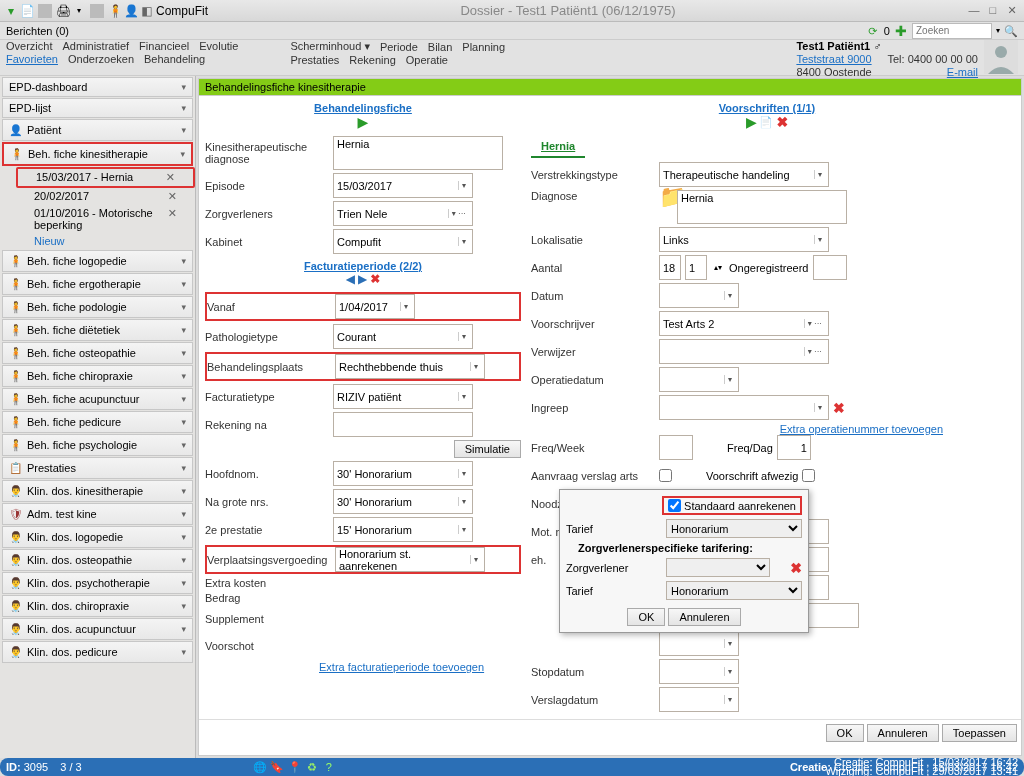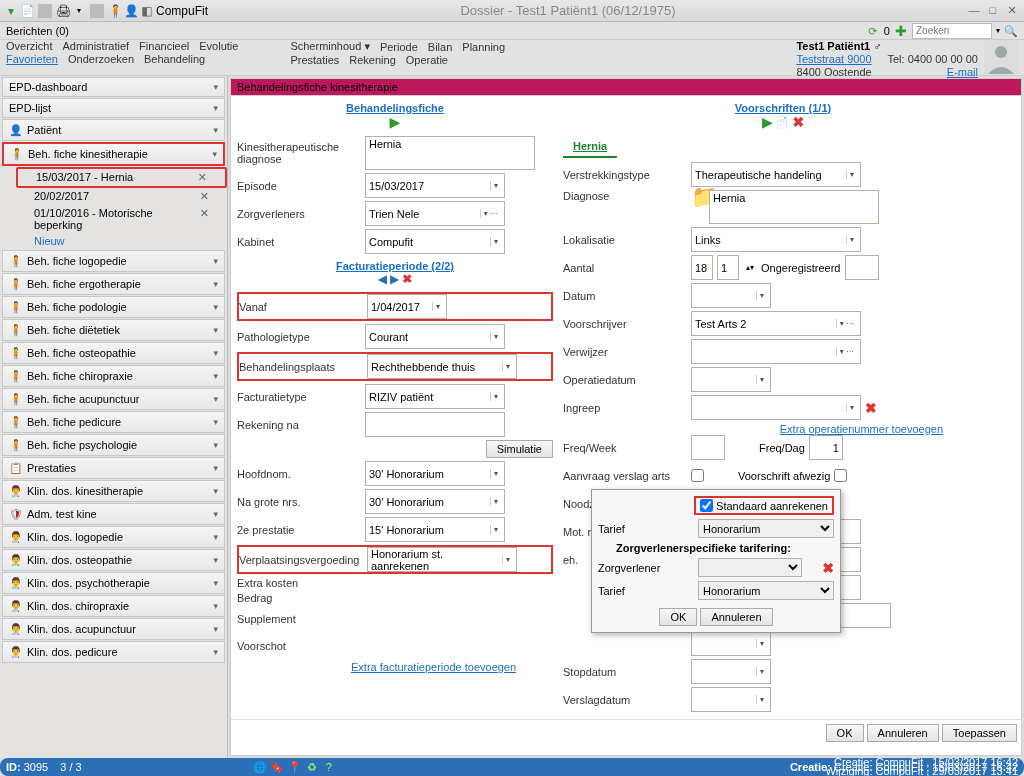--- a/index.html
+++ b/index.html
@@ -16,31 +16,31 @@
 .menubar { height: 36px; background: #e2e2e2; display: flex; align-items: flex-start; padding: 0px 6px 0; gap: 12px; border-bottom: 1px solid #ccc; }
 .menubar .grp { display: flex; flex-direction: column; gap: 1px; }
 .menubar .row { display: flex; gap: 10px; align-items:center; }
 .menubar a, .menubar span { color: #333; cursor: default; }
 .menubar .underline { text-decoration: underline; color:#1a6fc5; }
 .menubar .grp.patinfo { margin-left:auto; line-height:1.2; display:flex; flex-direction:row; gap:6px; }
 .patinfo .pinfo { display:flex; flex-direction:column; }
 .patinfo .avatar { width:34px; height:34px; background:#bbb; }
 .patinfo a { color:#1a6fc5; text-decoration:underline; }
 .main { display:flex; height: calc(776px - 22px - 18px - 36px - 18px); }
-.sidebar { width: 228px; background:#e4e3e1; border-right:1px solid #bbb; overflow:hidden; }
+.sidebar { width: 196px; background:#e4e3e1; border-right:1px solid #bbb; overflow:hidden; }
 .nav-item { display:flex; align-items:center; justify-content:space-between; padding:3px 6px; border:1px solid #c7c7c7; background:linear-gradient(#f4f4f4,#e8e8e8); margin:1px 2px; cursor:pointer; }
 .nav-item .lab { display:flex; align-items:center; gap:4px; }
 .nav-item .caret { color:#666; font-size:9px; }
 .nav-item.active { border:2px solid #d33; }
 .nav-sub { margin-left:16px; padding:2px 18px; display:flex; justify-content:space-between; align-items:flex-start; }
 .nav-sub.active { border:2px solid #d33; border-radius:2px; }
 .nav-sub .close { color:#666; cursor:pointer; }
 .nav-sub.nieuw { color:#1a6fc5; cursor:pointer; }
 .content { flex:1; background:#fff; border:1px solid #ccc; margin:2px; position:relative; }
-.sect-title { background:#be185d; padding:2px 6px; border-bottom:1px solid #ccc; }
+.sect-title { background:#84cc16; padding:2px 6px; border-bottom:1px solid #ccc; }
 .cols { display:flex; gap:10px; padding:4px 6px; position:relative; }
 .col-left { width: 316px; }
 .col-right { flex:1; padding-right:12px; }
 .hdr { display:flex; align-items:center; justify-content:space-between; padding:2px 0 6px;flex-direction:column; }
 .hdr a { color:#1a6fc5; text-decoration:underline; font-weight:bold; }
 .hdr .ico { display:flex; gap:3px; align-items:center; }
 .play { color:#2a9b2a; font-size:14px; }
 .del { color:#d33; font-weight:bold; font-size:14px; }
 .newdoc { color:#888; }
 .field { display:flex; align-items:center; gap:4px; margin-bottom:3px; }
@@ -585,21 +585,21 @@
       <div style="text-align:right;margin-bottom:4px">
         <span class="hl-check">
             <input type="checkbox" checked="" style="">
             <span>Standaard aanrekenen</span>
           </span>
       </div>
       <div class="prow">
           <span class="plab">Tarief</span>
         <select><option>Honorarium</option></select>
         </div>
-      <div style="font-weight:bold;margin:4px 18px">Zorgverlenerspecifieke tarifering:</div>
+      <div style="font-weight:bold;margin:4px 12px">Zorgverlenerspecifieke tarifering:</div>
       <div class="prow">
           <span class="plab">Zorgverlener</span>
         <select><option></option></select>
         <span class="del">✖</span>
         </div>
       <div class="prow">
           <span class="plab">Tarief</span>
         <select><option>Honorarium</option></select>
         </div>
       <div class="btns">

